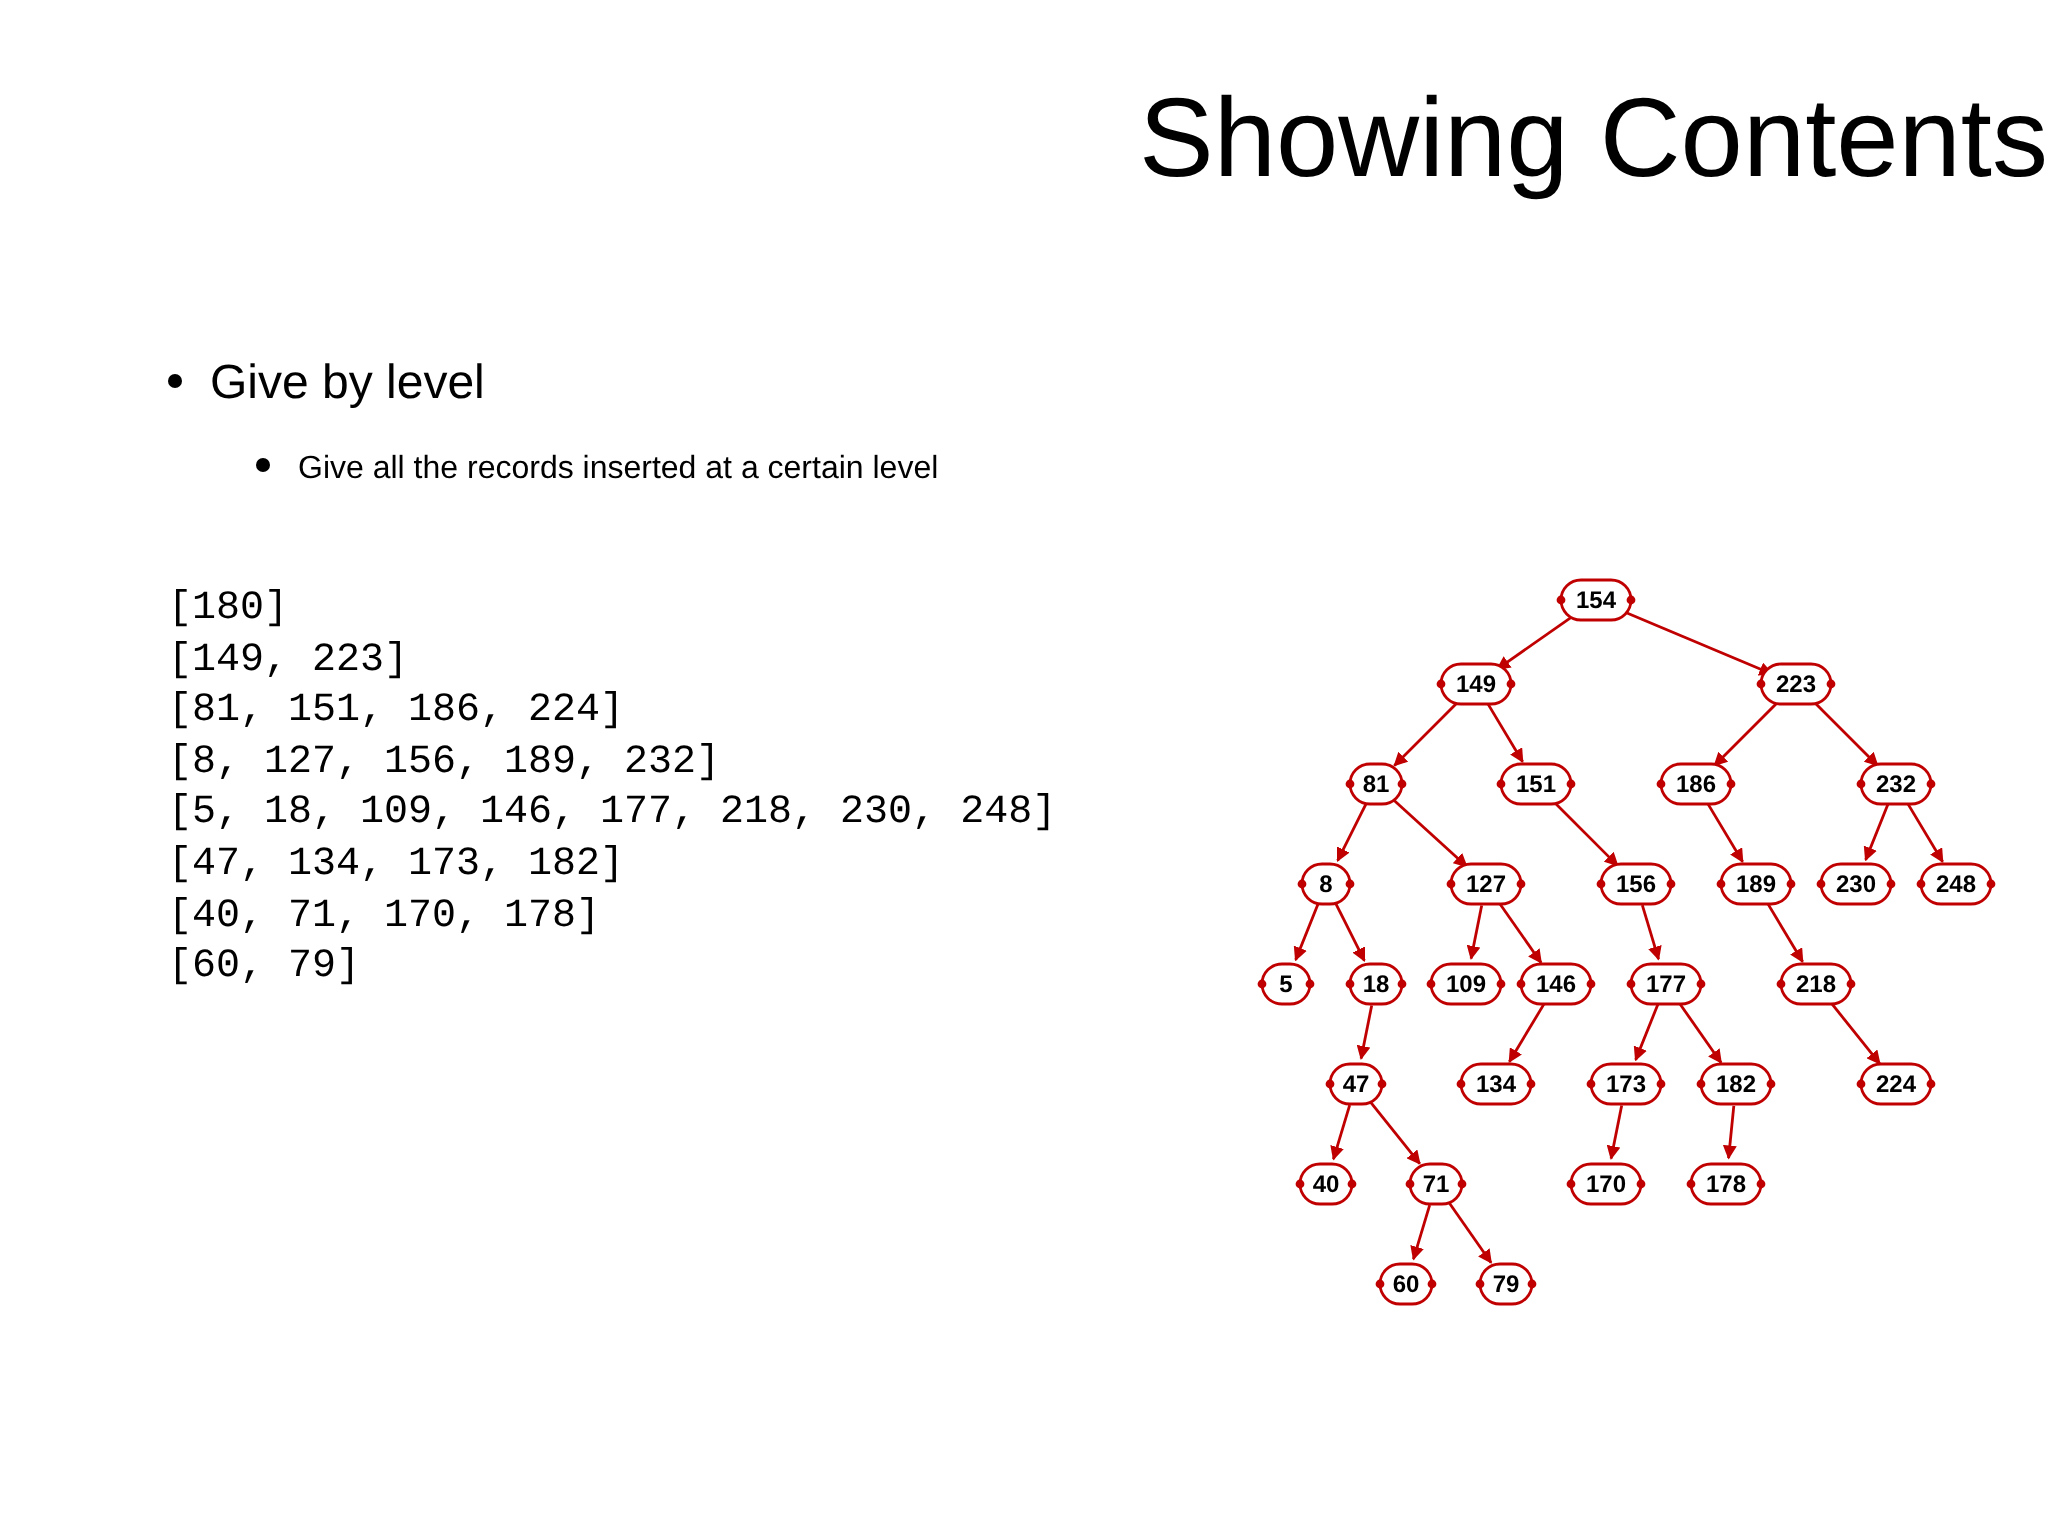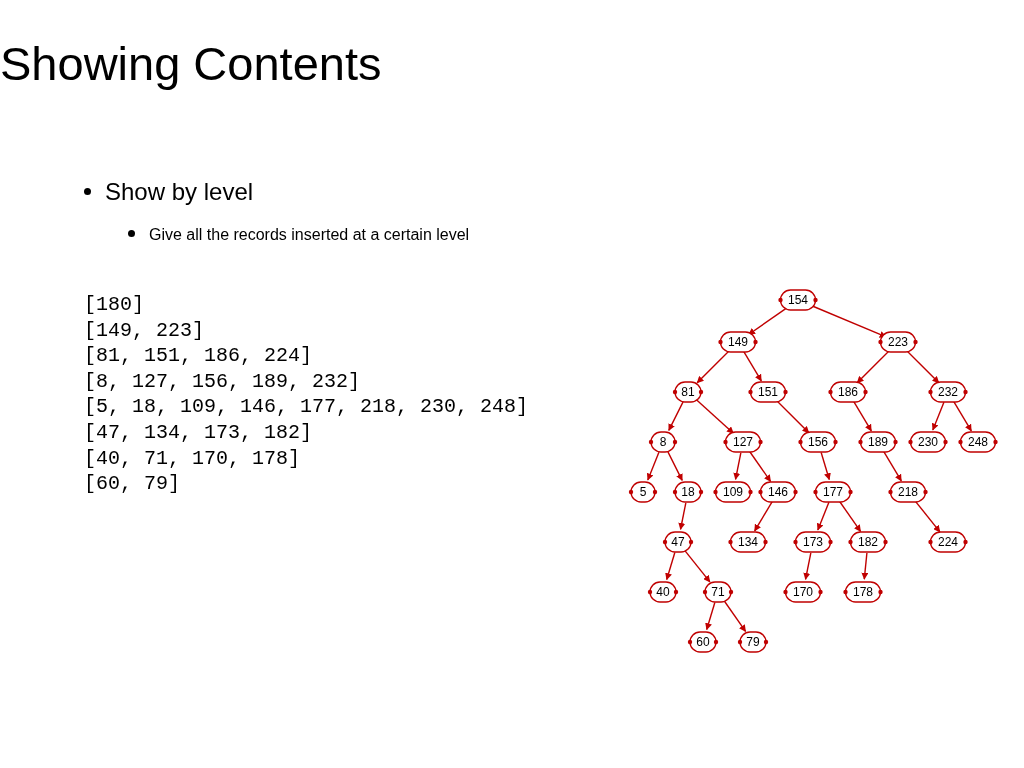--- a/index.html
+++ b/index.html
@@ -15,22 +15,22 @@
   .slide {
     position: relative;
     width: 1024px;
     height: 768px;
   }
   .title {
     position: absolute;
     top: 36px;
     left: 0;
     width: 1024px;
-    text-align: left;
-    font-size: 47px;
+    text-align: right;
+    font-size: 56px;
     font-weight: 400;
     letter-spacing: 0px;
   }
   .bullets {
     position: absolute;
     top: 178px;
     left: 84px;
     width: 860px;
   }
   .b1 {
@@ -60,32 +60,33 @@
     font-size: 20px;
     line-height: 1.28;
     white-space: pre;
   }
   .tree {
     position: absolute;
     top: 282px;
     left: 618px;
     width: 392px;
     height: 390px;
+    font-weight: bold;
   }
   .tree svg { width: 392px; height: 390px; }
 </style>
 </head>
 <body>
 
 <div class="slide">
   <div class="title">Showing Contents</div>
 
   <div class="bullets">
     <div class="b1">
-      <span class="dot"></span><span>Show by level</span>
+      <span class="dot"></span><span>Give by level</span>
     </div>
     <div class="b2">
       <span class="dot"></span><span>Give all the records inserted at a certain level</span>
     </div>
   </div>
 
   <div class="code" id="code-block">[180]
 [149, 223]
 [81, 151, 186, 224]
 [8, 127, 156, 189, 232]

